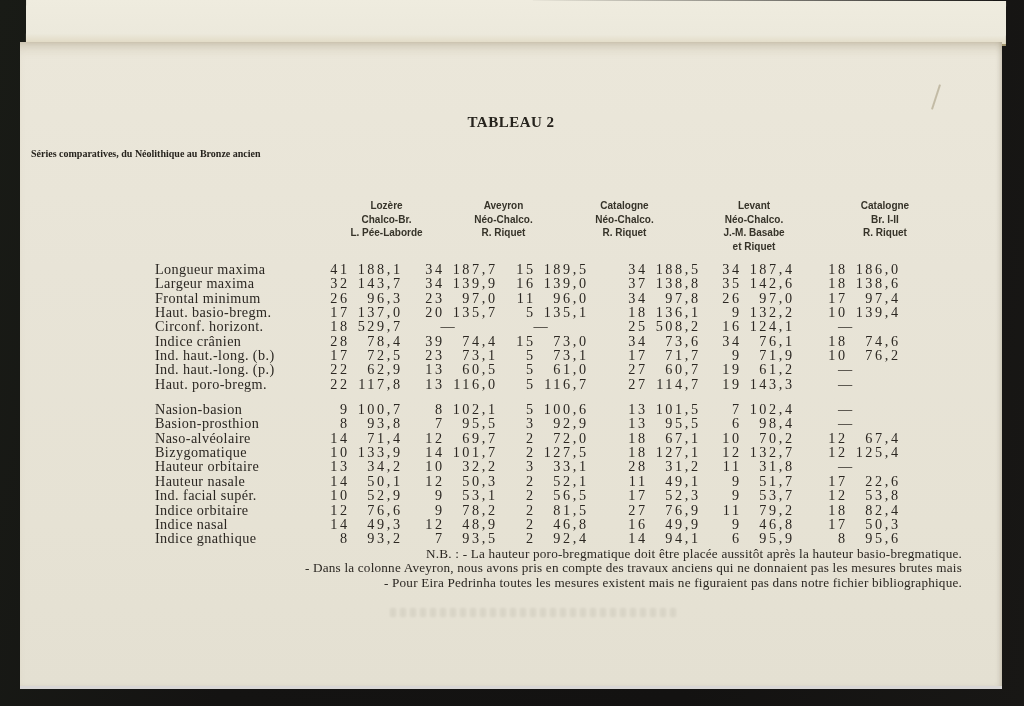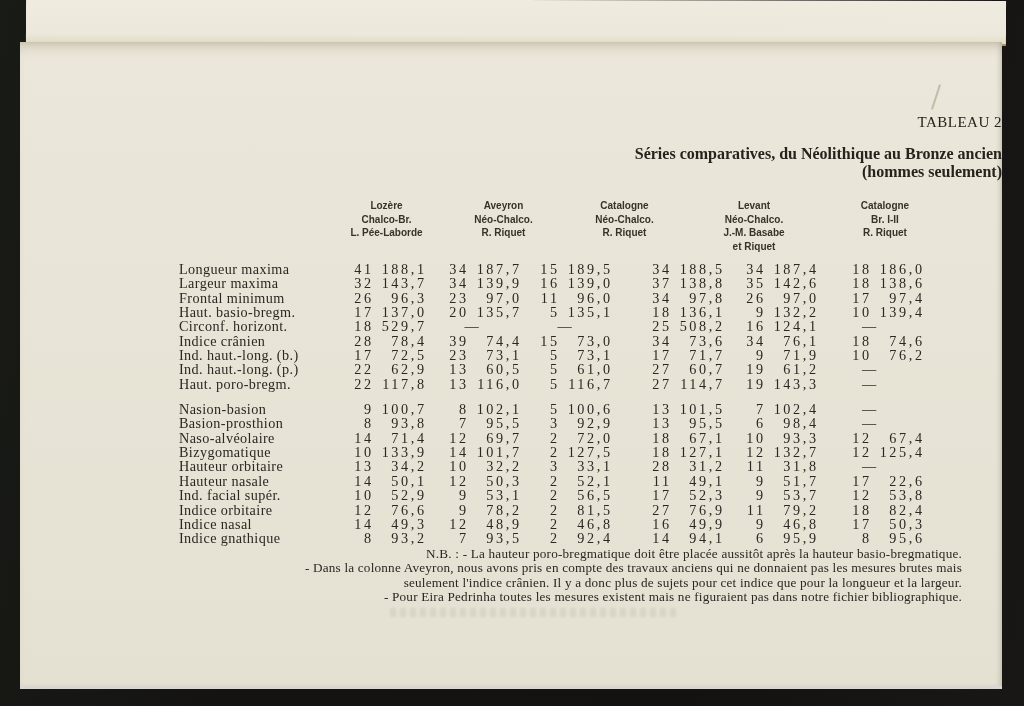--- a/index.html
+++ b/index.html
@@ -6,29 +6,29 @@
   .scene{position:relative;width:1024px;height:706px;background:
     linear-gradient(100deg,#191b16 0%,#141312 30%,#131211 70%,#181715 100%);
     overflow:hidden;font-family:"Liberation Serif",serif;}
   .back-page{position:absolute;left:26px;top:0;width:980px;height:43px;
     background:linear-gradient(180deg,#efecdf 0%,#ece9dc 80%,#e2dbc6 100%);
     border-bottom:2px solid #a3966f;transform:rotate(0.12deg);}
   .page{position:absolute;left:20px;top:42px;width:982px;height:644px;
     background:linear-gradient(180deg,#ebe7da 0%,#e8e4d7 35%,#e6e2d4 75%,#e4e0d2 100%);
     box-shadow:inset 0 12px 14px -10px rgba(110,90,50,.35), inset -4px 0 6px -4px rgba(80,70,50,.35);
     border-bottom:3px solid #d9d7d6;}
-  .doc-title{position:absolute;top:72px;left:0;width:100%;text-align:right;
-    font-size:15px;font-weight:normal;letter-spacing:.5px;color:#26231d;}
-  .doc-subtitle{position:absolute;top:103px;left:0;width:100%;text-align:right;
-    font-size:16px;font-weight:bold;line-height:17.5px;color:#26231d;}
+  .doc-title{position:absolute;top:72px;left:0;width:100%;text-align:center;
+    font-size:15px;font-weight:bold;letter-spacing:.5px;color:#26231d;}
+  .doc-subtitle{position:absolute;top:103px;left:11px;width:100%;text-align:left;
+    font-size:10px;font-weight:bold;line-height:17.5px;color:#26231d;}
   .table-wrap{position:absolute;left:135px;top:157px;width:743px;color:#2b2722;}
   .header-row{display:grid;grid-template-columns:162px 83px 95px 91px 112px 94px 106px;
     font-family:"Liberation Sans",sans-serif;font-size:10px;font-weight:bold;
     line-height:13.5px;text-align:center;color:#363329;gap:28px;}
-  .tbody{margin-top:9px;margin-left:24px;}
+  .tbody{margin-top:9px;}
   .group + .group{margin-top:11px;}
   .trow{display:grid;grid-template-columns:162px 30px 53px 42px 53px 38px 53px 59px 53px 41px 53px 53px 53px;
     font-size:14.2px;line-height:14.35px;}
   .rlabel{text-align:left;letter-spacing:.4px;white-space:nowrap;}
   .num{text-align:right;letter-spacing:2.6px;margin-right:-2.6px;font-variant-numeric:tabular-nums;}
   .pair-dash{grid-column:span 2;text-align:center;letter-spacing:0;}
   .notes{position:absolute;left:142px;top:505px;width:800px;font-size:13.2px;
     line-height:14.4px;color:#2b2722;letter-spacing:.2px;}
   .notes .nline{white-space:nowrap;text-align:right;}
   .notes .indent{padding-left:46px;}
@@ -41,21 +41,20 @@
 </style>
 </head>
 <body>
 
 <div class="scene">
   <div class="back-page"></div>
   <div class="page">
     <div class="doc-title">TABLEAU 2</div>
     <div class="doc-subtitle">
       <div>Séries comparatives, du Néolithique au Bronze ancien</div>
-      <div>(hommes seulement)</div>
     </div>
     <div class="table-wrap">
       <div class="header-row">
         <div class="hspacer"></div>
       <div class="hcell">
             <div class="hline">Lozère</div>
             <div class="hline">Chalco-Br.</div>
             <div class="hline">L. Pée-Laborde</div>
           </div>
           <div class="hcell">
@@ -246,21 +245,21 @@
               <div class="rlabel">Naso-alvéolaire</div>
               <div class="ncell num">14</div>
               <div class="vcell num">71,4</div>
               <div class="ncell num">12</div>
               <div class="vcell num">69,7</div>
               <div class="ncell num">2</div>
               <div class="vcell num">72,0</div>
               <div class="ncell num">18</div>
               <div class="vcell num">67,1</div>
               <div class="ncell num">10</div>
-              <div class="vcell num">93,3</div>
+              <div class="vcell num">70,2</div>
               <div class="ncell num">12</div>
               <div class="vcell num">67,4</div>
             </div>
             <div class="trow">
               <div class="rlabel">Bizygomatique</div>
               <div class="ncell num">10</div>
               <div class="vcell num">133,9</div>
               <div class="ncell num">14</div>
               <div class="vcell num">101,7</div>
               <div class="ncell num">2</div>
@@ -360,19 +359,18 @@
               <div class="vcell num">95,9</div>
               <div class="ncell num">8</div>
               <div class="vcell num">95,6</div>
             </div>
           </div>
         </div>
     </div>
     <div class="notes">
       <div class="nline">N.B. : -  La hauteur poro-bregmatique doit être placée aussitôt après la hauteur basio-bregmatique.</div>
       <div class="nline indent">-  Dans la colonne Aveyron, nous avons pris en compte des travaux anciens qui ne donnaient pas les mesures brutes mais</div>
-      <div class="nline flush">seulement l'indice crânien. Il y a donc plus de sujets pour cet indice que pour la longueur et la largeur.</div>
       <div class="nline indent">-  Pour Eira Pedrinha toutes les mesures existent mais ne figuraient pas dans notre fichier bibliographique.</div>
     </div>
     <div class="ghost"></div>
     <div class="crease"></div>
   </div>
 </div>
 
 </body></html>

